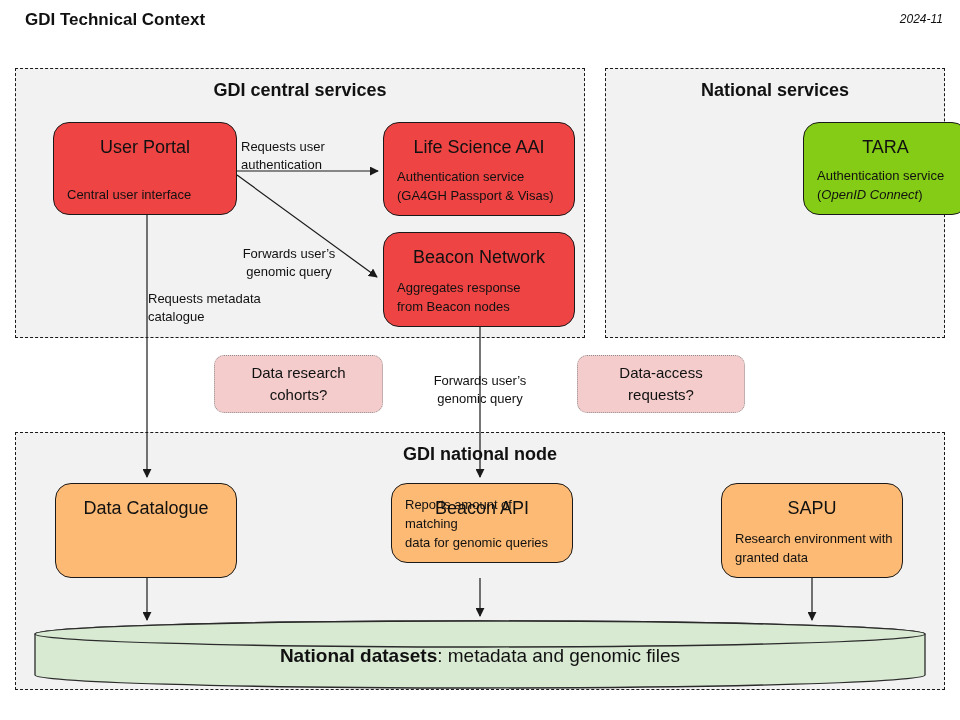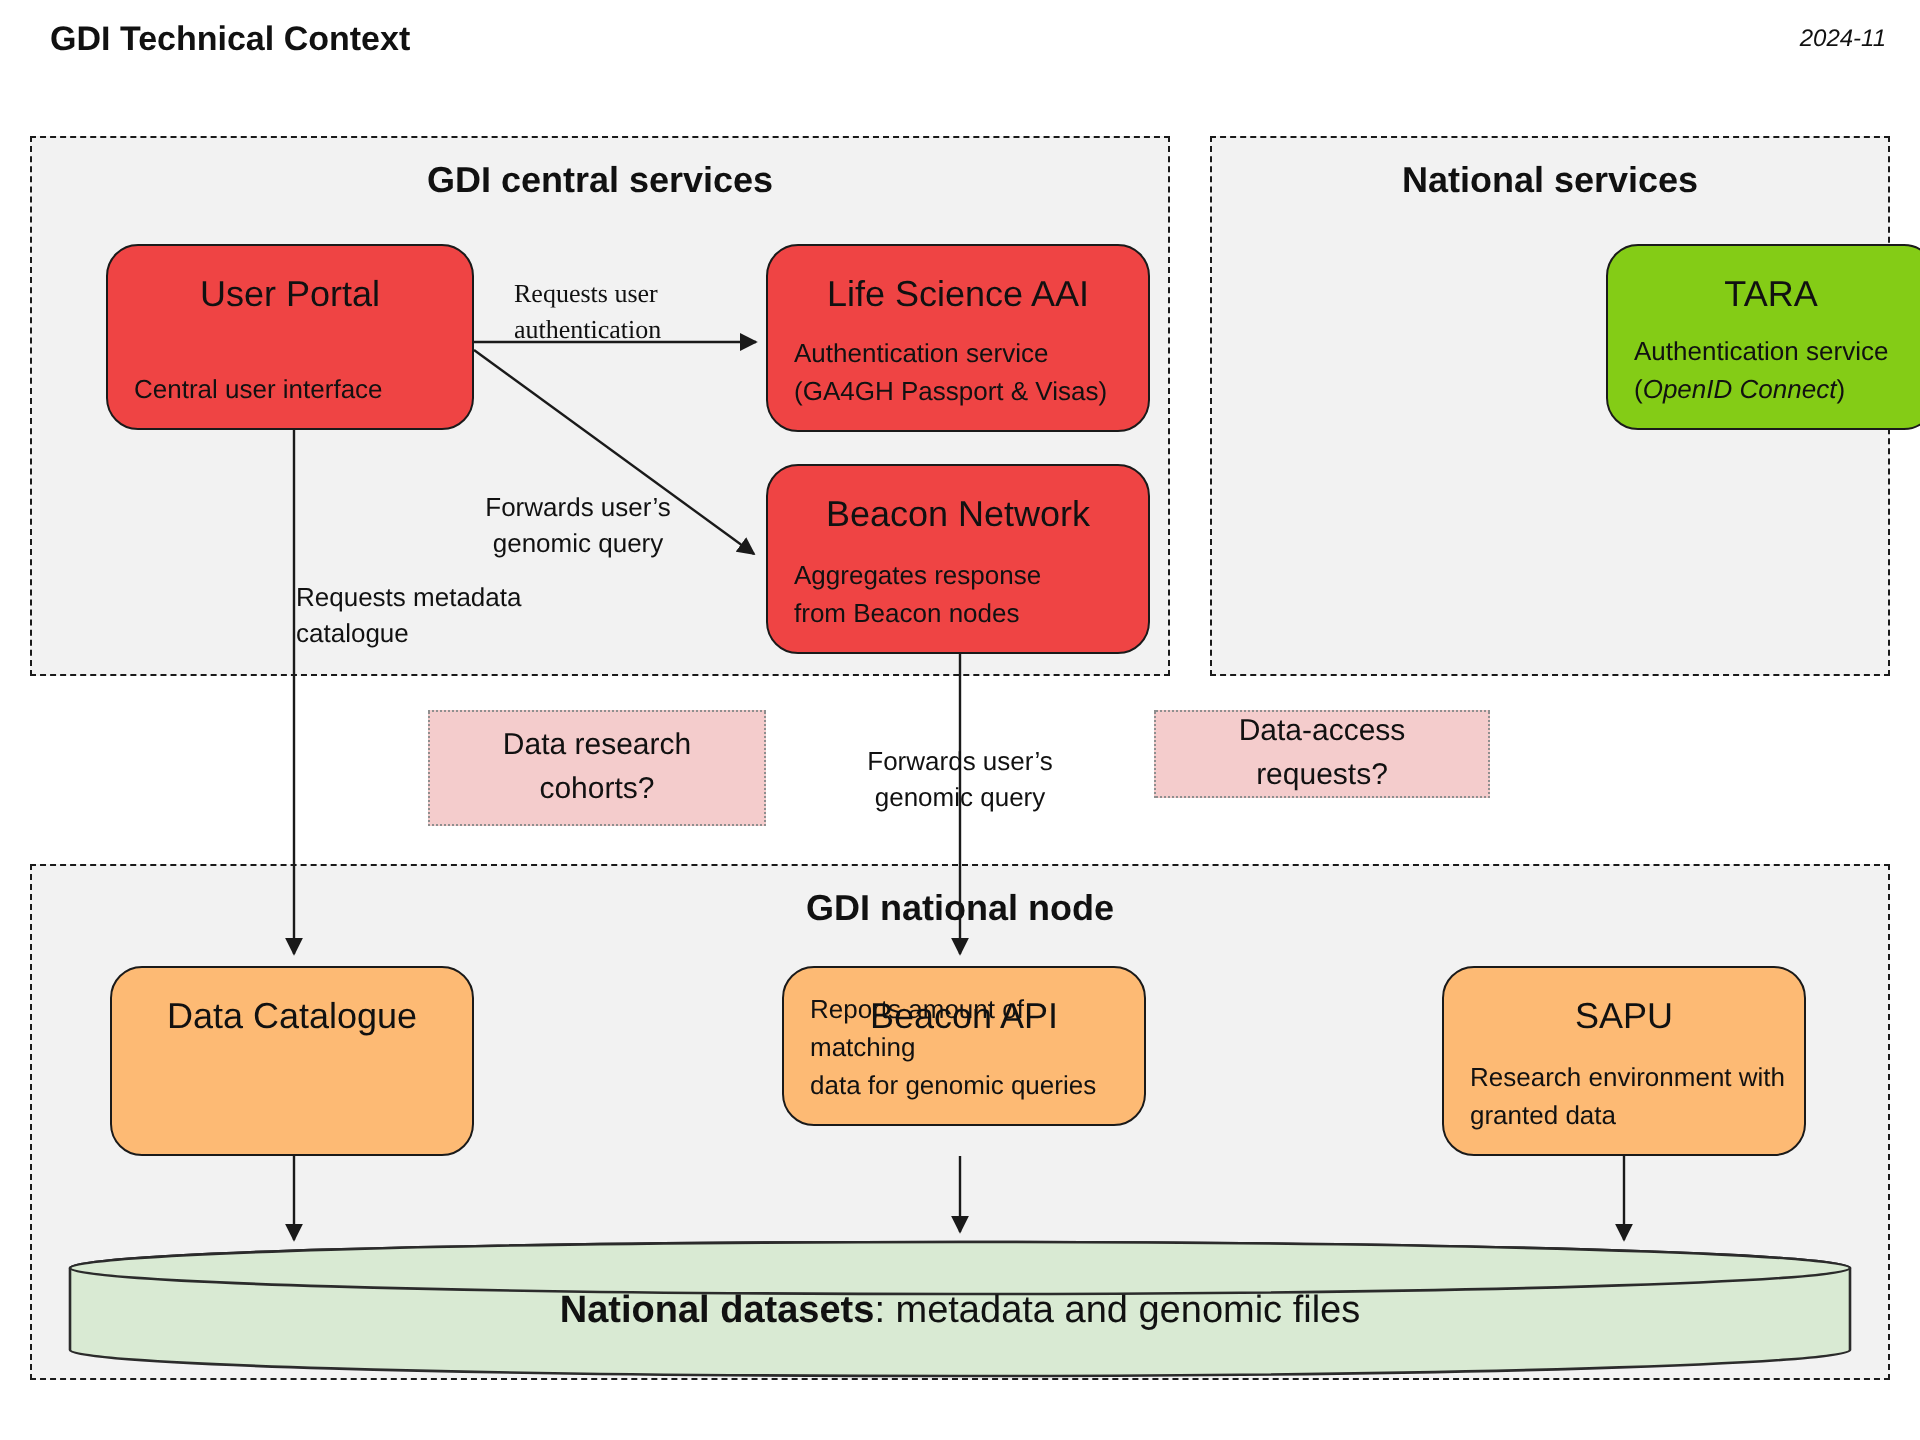--- a/index.html
+++ b/index.html
@@ -47,21 +47,21 @@
     line-height: 1.45;
     white-space: pre-line;
   }
   .purple { background: #ef4444; }
   .blue-light { background: #84cc16; margin-left: 40px; }
   .blue { background: #fdba74; }
 
   .qbox {
     background: #f4cccc;
     border: 1.8px dotted #8f8f8f;
-    border-radius: 0;
+    border-radius: 10px;
     display: flex;
     align-items: center;
     justify-content: center;
     text-align: center;
     font-size: 15px;
     line-height: 1.45;
     white-space: pre-line;
   }
 
   .edge-label {
@@ -149,36 +149,36 @@
   <div class="node-sub">Aggregates response
 from Beacon nodes</div>
 </div>
 
 <div class="abs node blue-light" style="left:763px; top:122px; width:165px; height:93px;">
   <div class="node-title">TARA</div>
   <div class="node-sub"><span>Authentication service
 (</span><span class="italic">OpenID Connect</span><span>)</span></div>
 </div>
 
-<div class="abs edge-label" style="left:257px; top:138px;font-family:Liberation Serif, serif;">Requests user
+<div class="abs edge-label" style="left:241px; top:138px;">Requests user
 authentication</div>
 
 <div class="abs edge-label center" style="left:236px; top:245px; width:106px;">Forwards user’s
 genomic query</div>
 
 <div class="abs edge-label" style="left:148px; top:290px;">Requests metadata
 catalogue</div>
 
 <div class="abs edge-label center" style="left:425px; top:372px; width:110px;">Forwards user’s
 genomic query</div>
 
 <div class="abs qbox" style="left:214px; top:355px; width:169px; height:58px;">Data research
 cohorts?</div>
 
-<div class="abs qbox" style="left:577px; top:355px; width:168px; height:44px;">Data-access
+<div class="abs qbox" style="left:577px; top:355px; width:168px; height:58px;">Data-access
 requests?</div>
 
 <div class="abs node blue" style="left:55px; top:483px; width:182px; height:95px;">
   <div class="node-title">Data Catalogue</div>
 </div>
 
 <div class="abs node blue" style="left:391px; top:483px; width:182px; height:80px;">
   <div class="node-title">Beacon API</div>
   <div class="node-sub">Reports amount of matching
 data for genomic queries</div>

